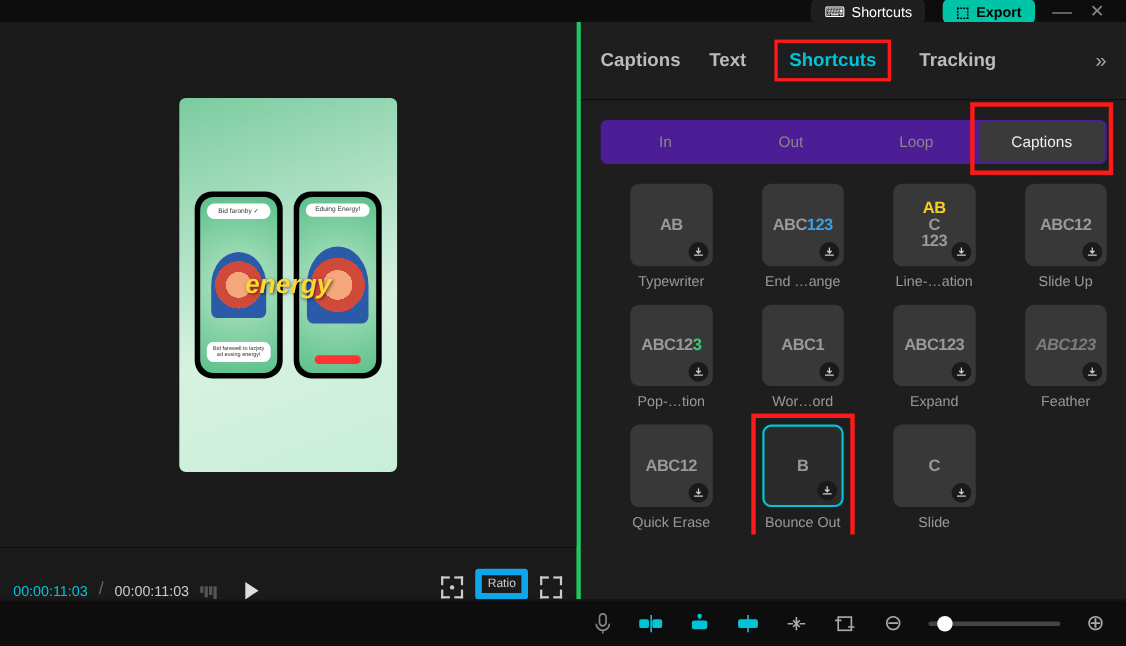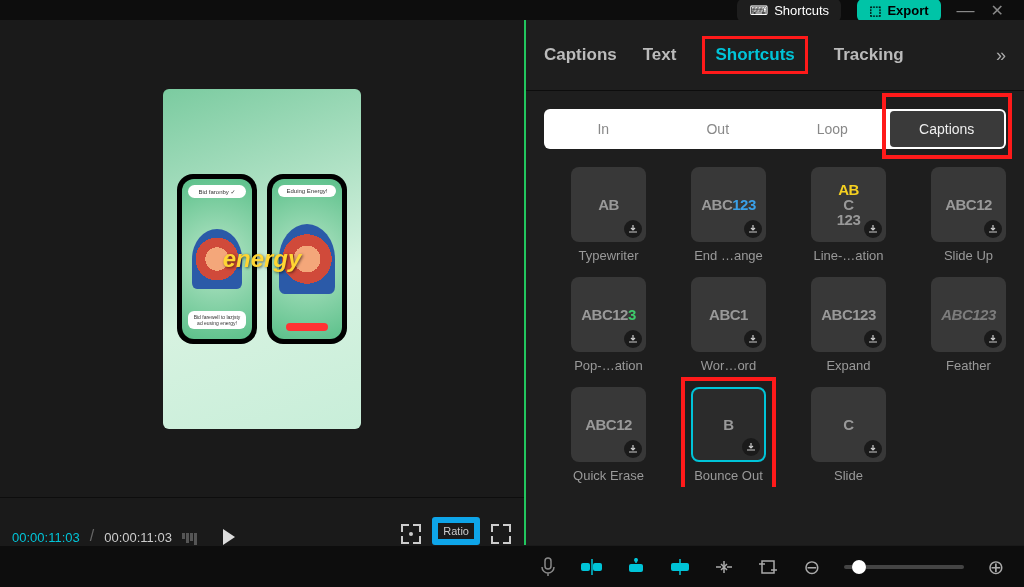--- a/index.html
+++ b/index.html
@@ -88,32 +88,32 @@
     .bars span { width:3px; background:#555;}
     .bars span:nth-child(1){height:6px;} .bars span:nth-child(2){height:10px;}
     .bars span:nth-child(3){height:8px;} .bars span:nth-child(4){height:12px;}
     .play-btn { width:0;height:0; border-left:12px solid #ddd; border-top:8px solid transparent; border-bottom:8px solid transparent; margin-left:16px;}
     .spacer { flex:1; }
     .ctrl-icon { width:22px; height:22px; display:flex;align-items:center;justify-content:center; color:#ccc; font-size:13px;}
     .ratio-box { border:6px solid #0ea5e9; padding:2px 5px; border-radius:3px; font-size:11px; color:#ccc;}
     
     .props-panel {
       flex:1; background:#1e1e1e; display:flex; flex-direction:column;
-      border-left:2px solid #22c55e;
+      border-left:4px solid #22c55e;
     }
     .tabs {
       display:flex; align-items:center; gap:26px; padding:16px 18px;
       border-bottom:1px solid #0d0d0d;
     }
     .tab { font-size:17px; color:#bbb; cursor:pointer; font-weight:600;}
     .tab.active { color:#00c4d8; }
     .tab-anim-highlight { border:3px solid #ff1a1a; padding:6px 10px; }
     .more-tabs { margin-left:auto; font-size:18px; color:#aaa;}
     .subtabs {
-      display:flex; margin:18px 18px 8px; background:#ffffff; border-radius:6px; padding:2px;
+      display:flex; margin:18px 18px 8px; background:#4c1d95; border-radius:6px; padding:2px;
     }
     .subtab { flex:1; text-align:center; padding:10px 0; font-size:14px; color:#888; border-radius:4px; cursor:pointer;}
     .subtab.selected { background:#3a3a3a; color:#eee; }
     .grid {
       display:grid; grid-template-columns: repeat(4, 1fr);
       gap: 14px 18px; padding: 10px 18px 4px; overflow:hidden;
     }
     .anim-item { display:flex; flex-direction:column; gap:6px; position:relative;margin-left:27px;}
     .anim-thumb {
       aspect-ratio:1; background:#383838; border-radius:8px;
@@ -269,21 +269,21 @@
           <div class="anim-item">
             <div class="anim-thumb">
               <span>ABC12</span>
               <span style="color:#3ec96b;">3</span>
               <div class="dl-badge">
                 <svg viewBox="0 0 10 10" fill="none" stroke="#ccc" stroke-width="1.2">
                   <path d="M5 1v5M3 4l2 2 2-2M1 8h8"></path>
                 </svg>
               </div>
             </div>
-            <div class="anim-label">Pop-…ation</div>
+            <div class="anim-label">Pop-…tion</div>
           </div>
           <div class="anim-item">
             <div class="anim-thumb">ABC1<div class="dl-badge">
                 <svg viewBox="0 0 10 10" fill="none" stroke="#ccc" stroke-width="1.2">
                   <path d="M5 1v5M3 4l2 2 2-2M1 8h8"></path>
                 </svg>
               </div></div>
             <div class="anim-label">Wor…ord</div>
           </div>
           <div class="anim-item">

